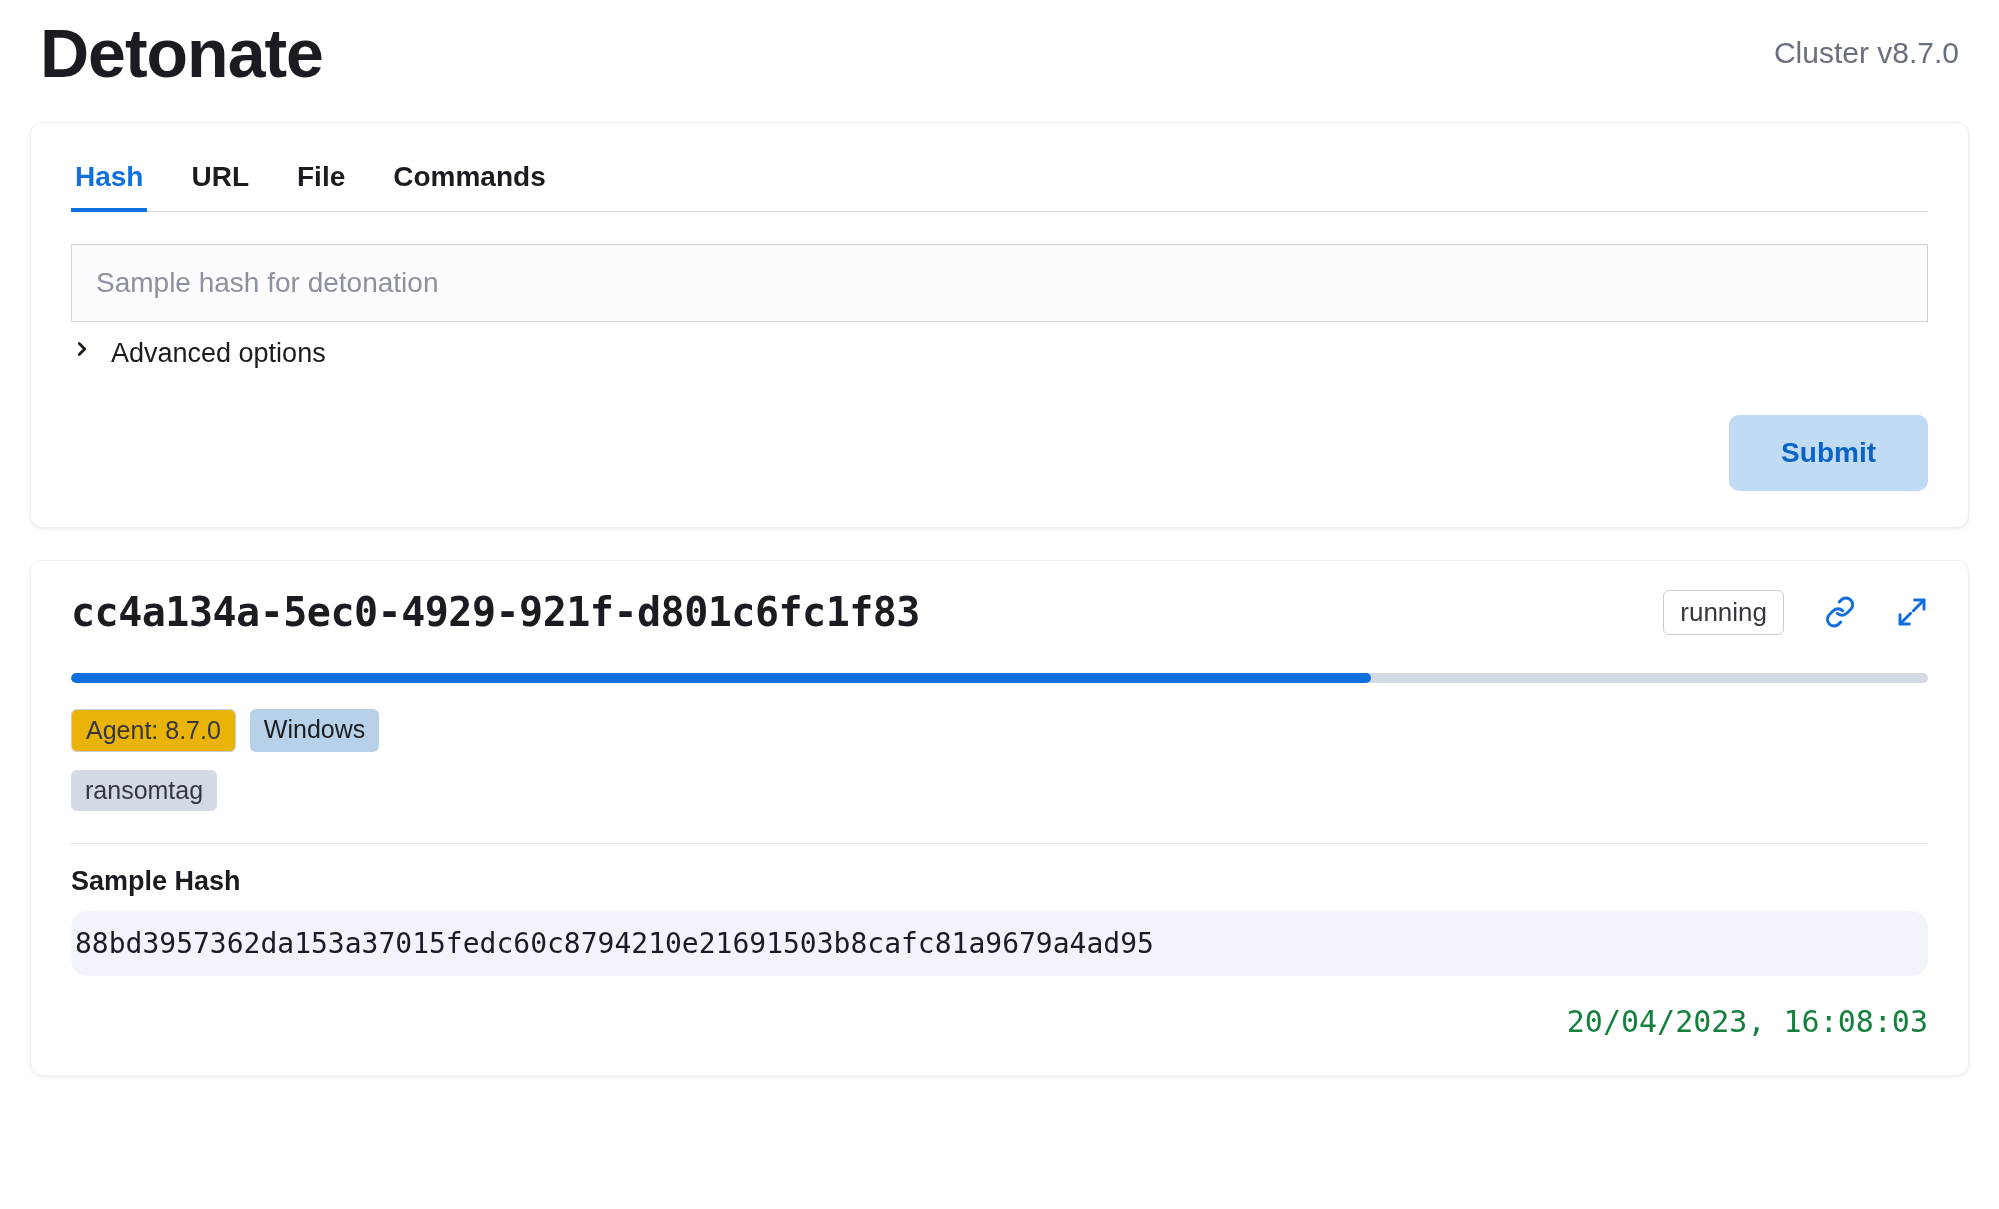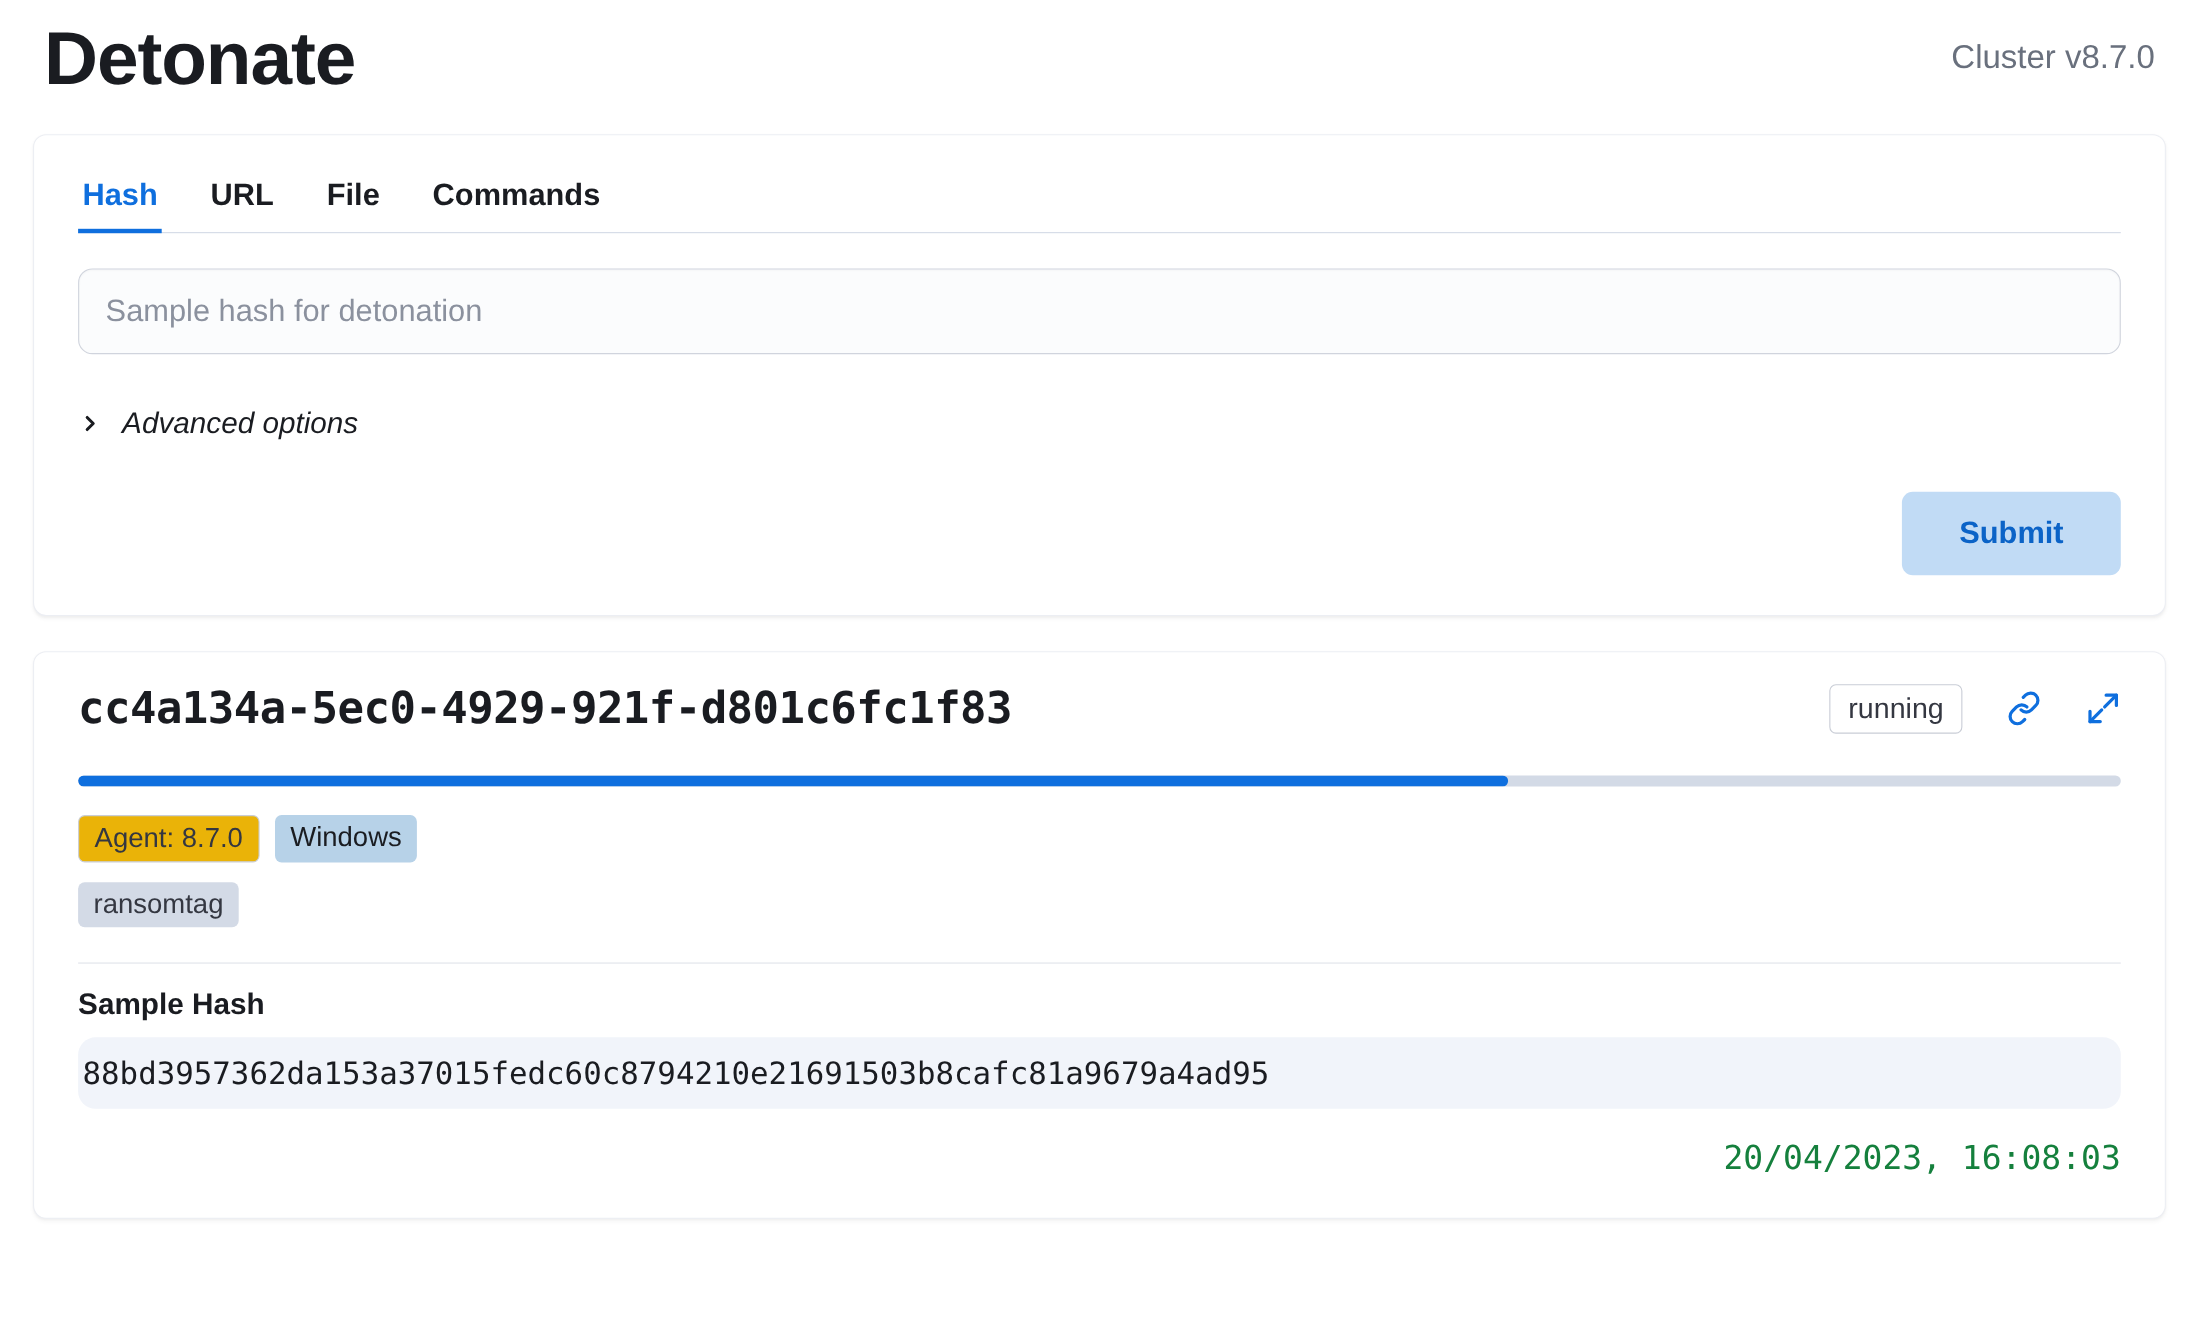--- a/index.html
+++ b/index.html
@@ -60,33 +60,32 @@
     position: absolute;
     left: 0; right: 0; bottom: -1px;
     height: 4px;
     background: #0f6fde;
   }
   .hash-input {
     width: 100%;
     font-size: 28px;
     padding: 22px 24px;
     border: 1px solid #d0d4dd;
-    border-radius: 13px;
+    border-radius: 0;
     background: #fbfcfd;
     color: #1a1c21;
     box-shadow: inset 0 1px 2px rgba(0,0,0,0.03);
   }
   .hash-input::placeholder { color: #8b919e; }
   .adv-row {
     display: flex;
-    align-items: flex-end;
+    align-items: flex-start;
     gap: 18px;
-    margin-top: 48px;
-    cursor: pointer;
-    font-style: italic;
+    margin-top: 16px;
+    cursor: pointer;
   }
   .adv-label {
     font-size: 27px;
     color: #1a1c21;
   }
   .submit-row {
     display: flex;
     justify-content: flex-end;
     margin-top: 46px;
   }

